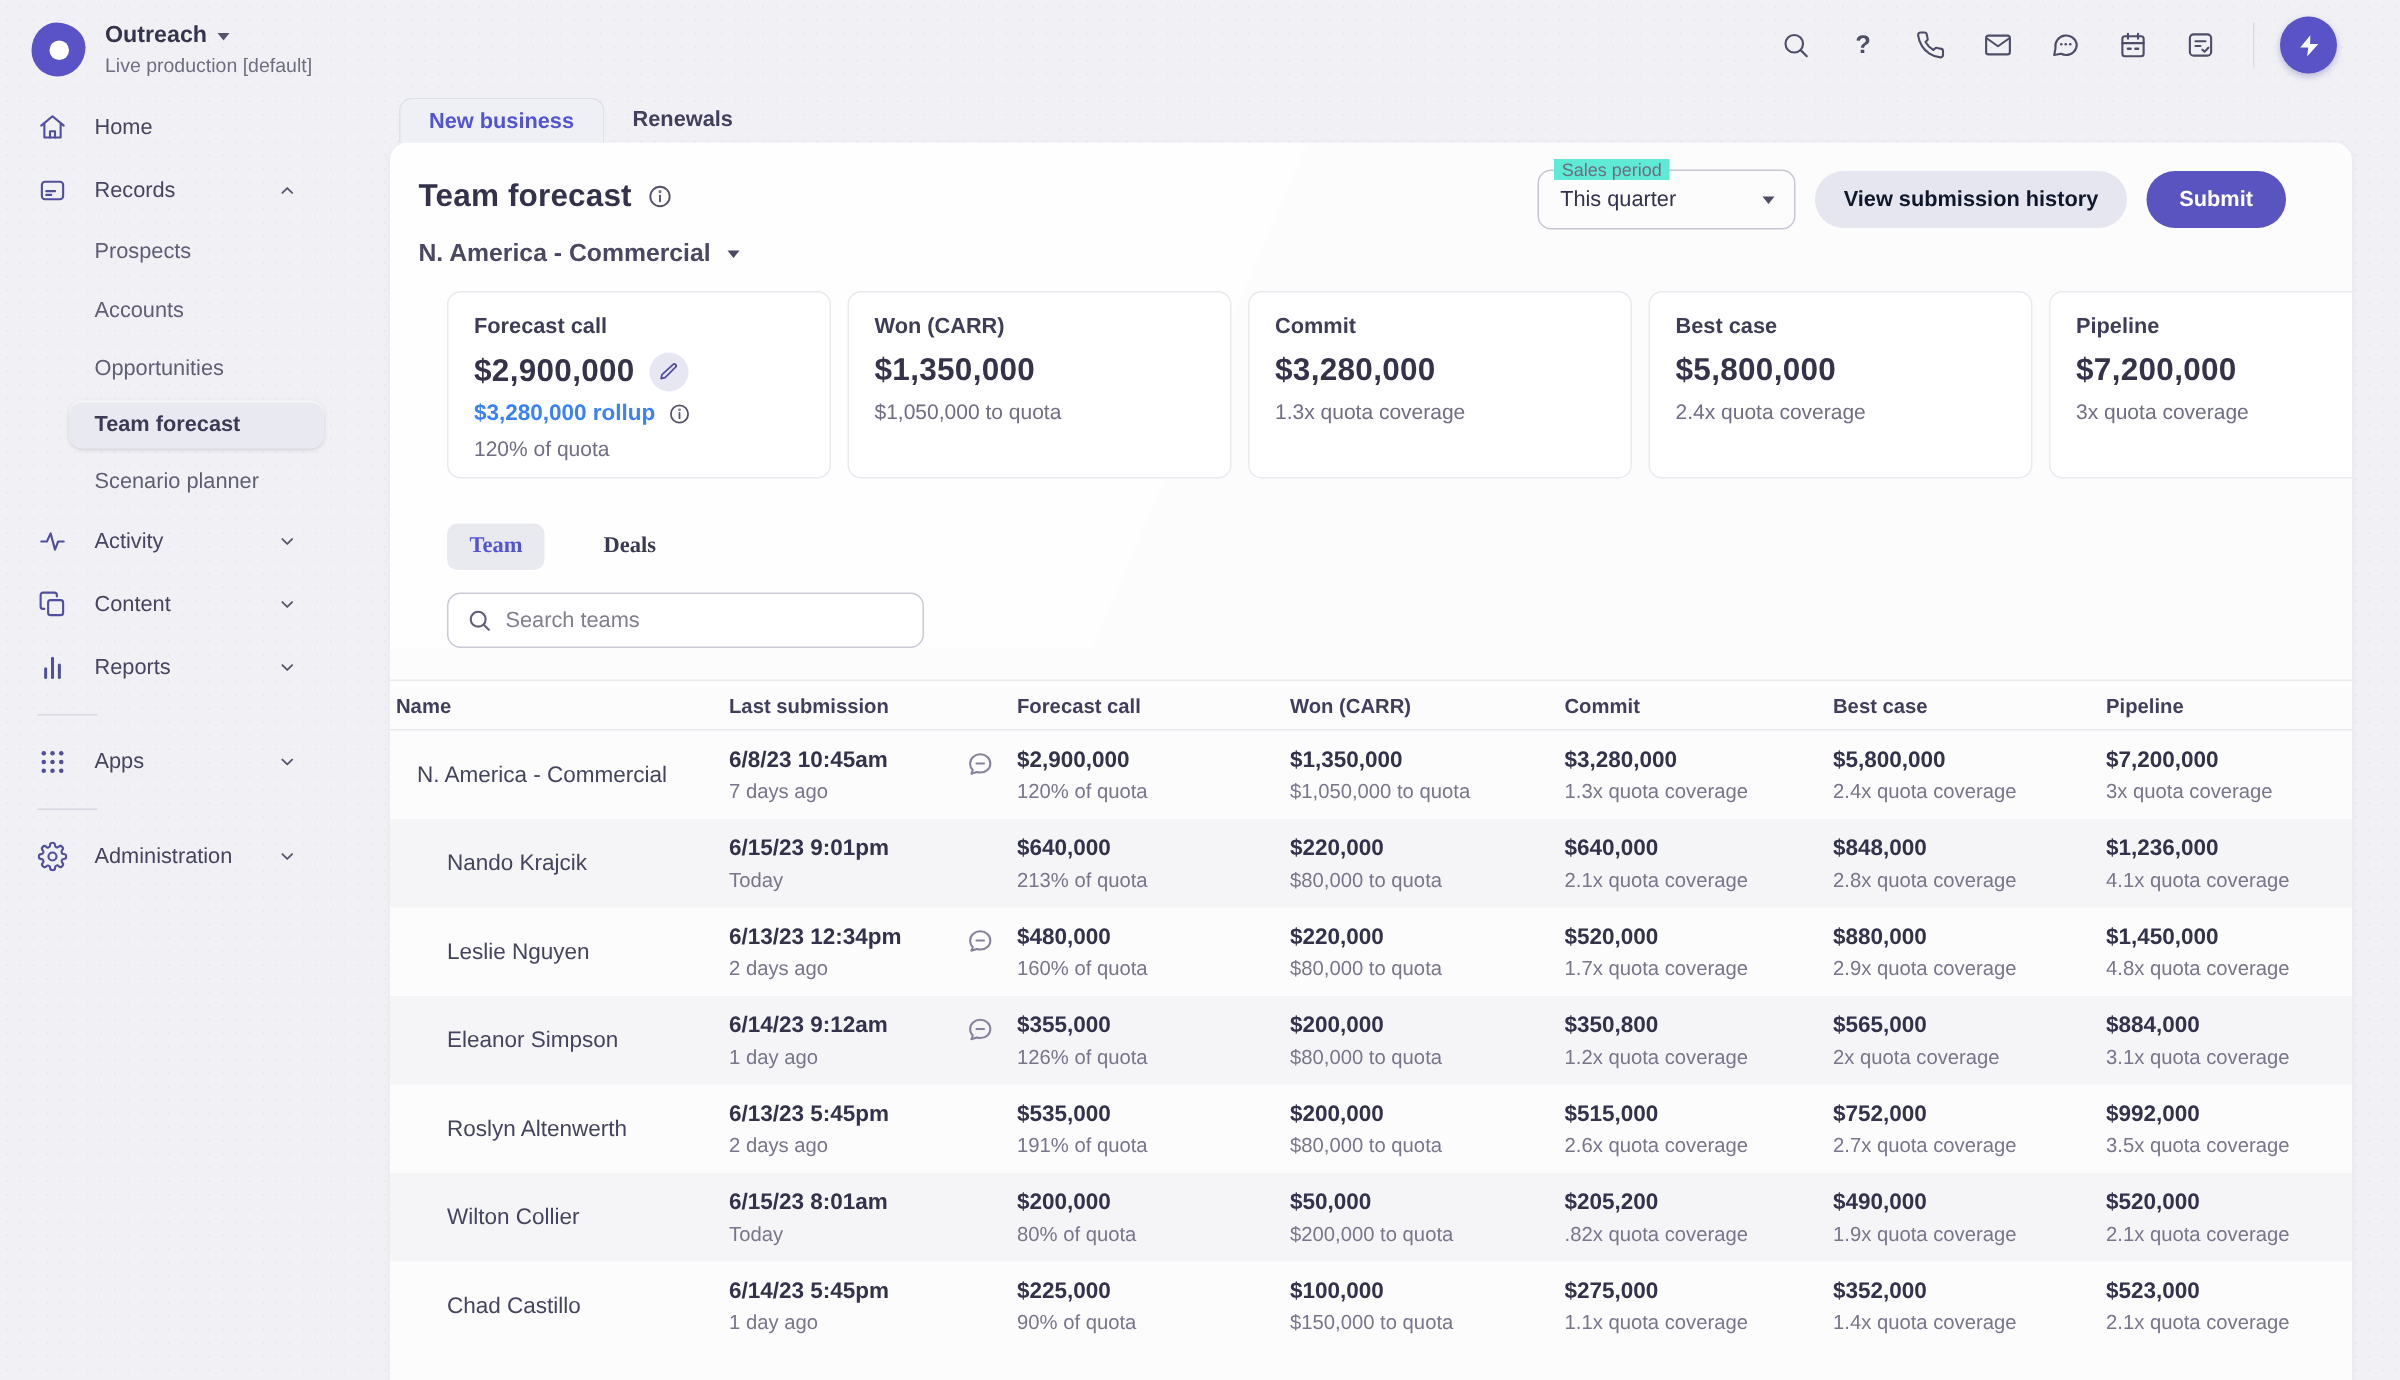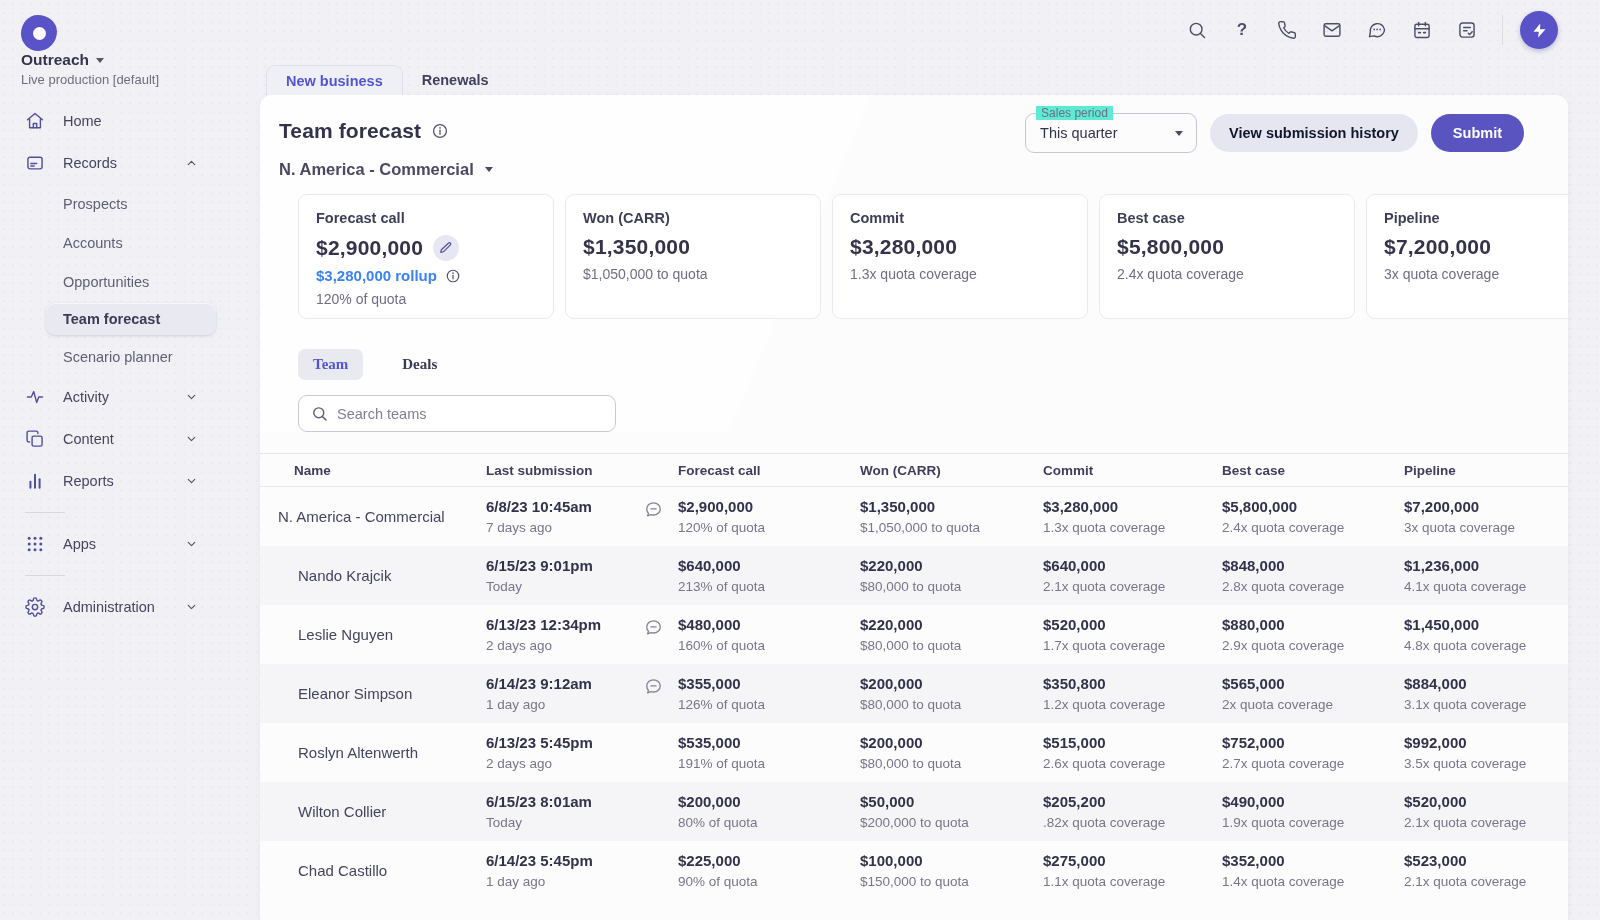--- a/index.html
+++ b/index.html
@@ -8,21 +8,21 @@
   body {
     background-color:#f1f1f5;
     background-image:radial-gradient(#e7e7ee 1px, transparent 1px);
     background-size:9px 9px;
     color:#33324b;
   }
   svg { display:block; }
 
   
   .sidebar { position:fixed; left:0; top:0; width:260px; height:100%; z-index:3; }
-  .logo-row { display:flex; align-items:flex-start; padding:15px 0 0 21px;flex-direction:column; }
+  .logo-row { display:flex; align-items:flex-end; gap:13px; padding:15px 0 0 21px; }
   .logo-blob { width:36px; height:36px; background:#5a52c7; flex:0 0 auto;
     border-radius:46% 54% 52% 48% / 52% 46% 54% 48%;
     display:flex; align-items:center; justify-content:center; }
   .logo-blob .dot { width:13px; height:13px; background:#fff; border-radius:50%; }
   .brand-name { font-size:15.5px; font-weight:700; color:#35344c; display:flex; align-items:center; gap:7px; }
   .brand-env { font-size:13px; color:#6e6d82; margin-top:3px; }
   .caret-down { width:0; height:0; border-left:4.5px solid transparent; border-right:4.5px solid transparent; border-top:5.5px solid #55546b; display:inline-block; }
 
   nav { margin-top:13px; }
   .side-item { position:relative; display:flex; align-items:center; height:42px; padding-left:25px; cursor:pointer; }
@@ -86,21 +86,21 @@
   .vtab.active { background:#e9e9f0; color:#5254d4; }
   .search-wrap { margin:15px 0 0 19px; width:318px; height:37px; border:1px solid #c9c9d6; border-radius:9px; background:#fff; display:flex; align-items:center; padding:0 12px; gap:9px; color:#5f5e75; }
   .search-wrap input { border:none; outline:none; flex:1; font-family:inherit; font-size:14.5px; color:#33324b; background:transparent; }
   .search-wrap input::placeholder { color:#80808f; }
 
   
   .ftable { margin-top:21px; }
   .thead, .trow { display:grid; grid-template-columns:226px 158px 34px 182px 183px 179px 182px 1fr; }
   .thead { height:34px; align-items:center; border-top:1px solid #e7e7ee; border-bottom:1px solid #e7e7ee; }
   .thead span { font-size:13.5px; font-weight:600; color:#403e5a; }
-  .thead span:nth-child(1) { padding-left:34px; }
+  .thead span:nth-child(1) { padding-left:4px; }
   .thead span:nth-child(2) { grid-column:2/4; }
   .trow { height:59px; cursor:pointer; }
   .trow.stripe { background:#f5f5f8; }
   .cell { padding-top:11px; }
   .cell .b { font-size:15px; font-weight:700; color:#33324b; }
   .cell .s { font-size:13.5px; color:#77768a; margin-top:5px; }
   .name-cell { display:flex; align-items:center; padding-left:18px; font-size:15px; font-weight:500; color:#45445e; }
   .name-cell.indent { padding-left:38px; }
   .comment-cell { padding-top:13px; color:#84839a; }
 </style>

